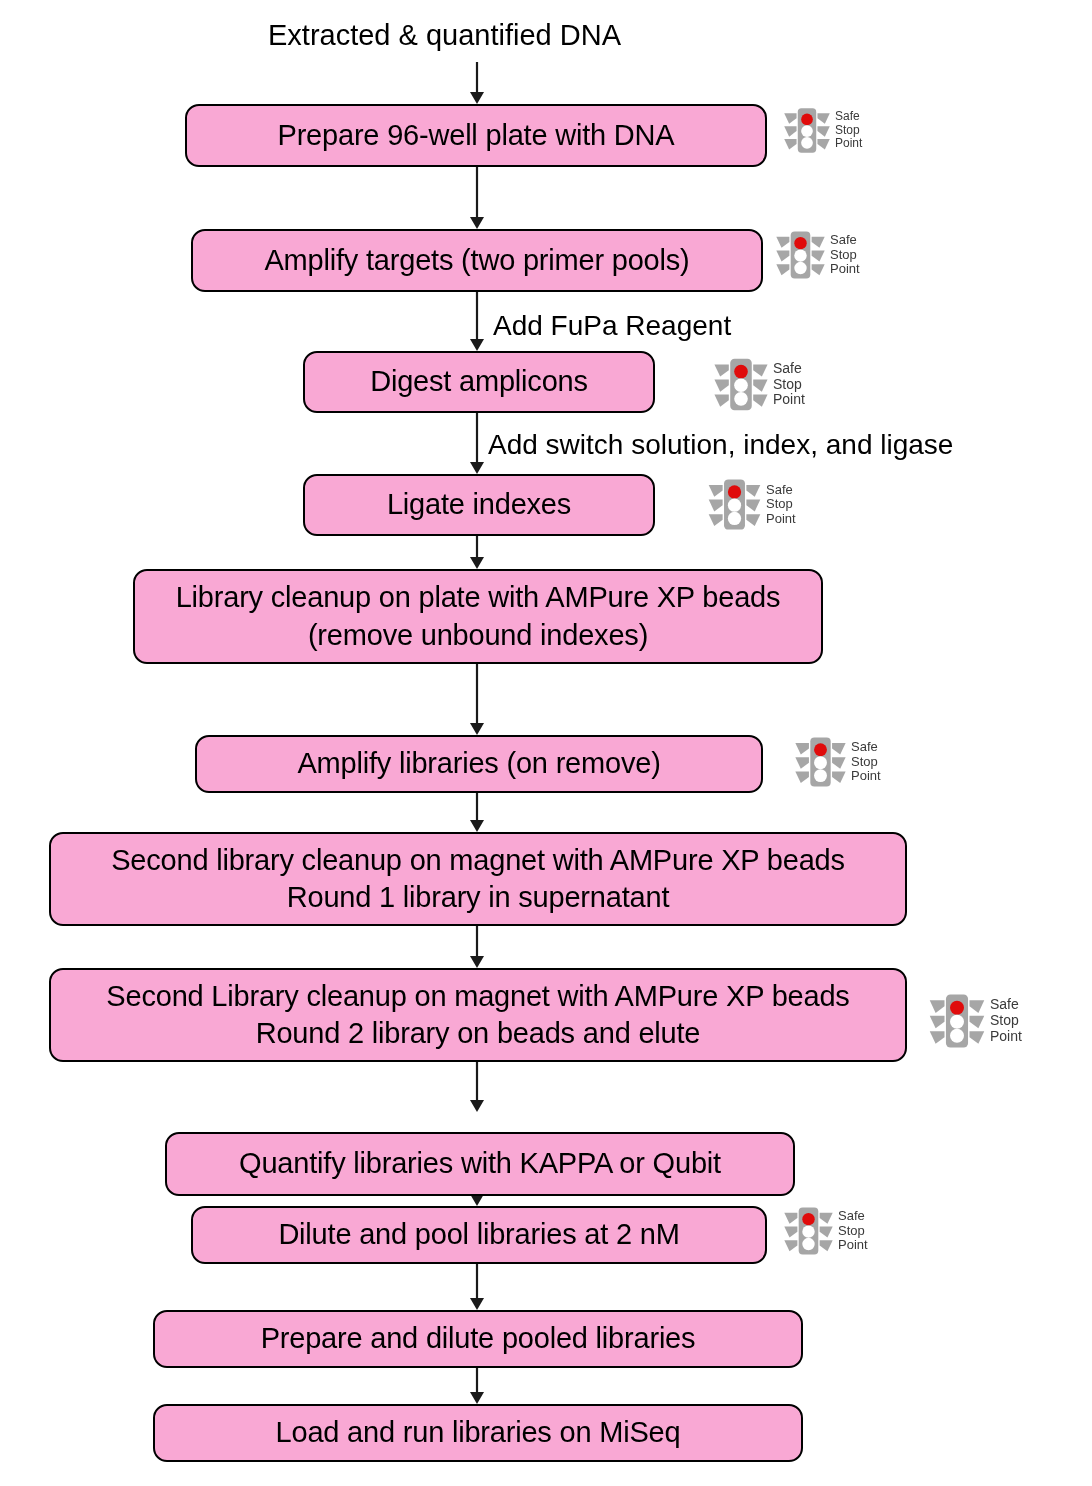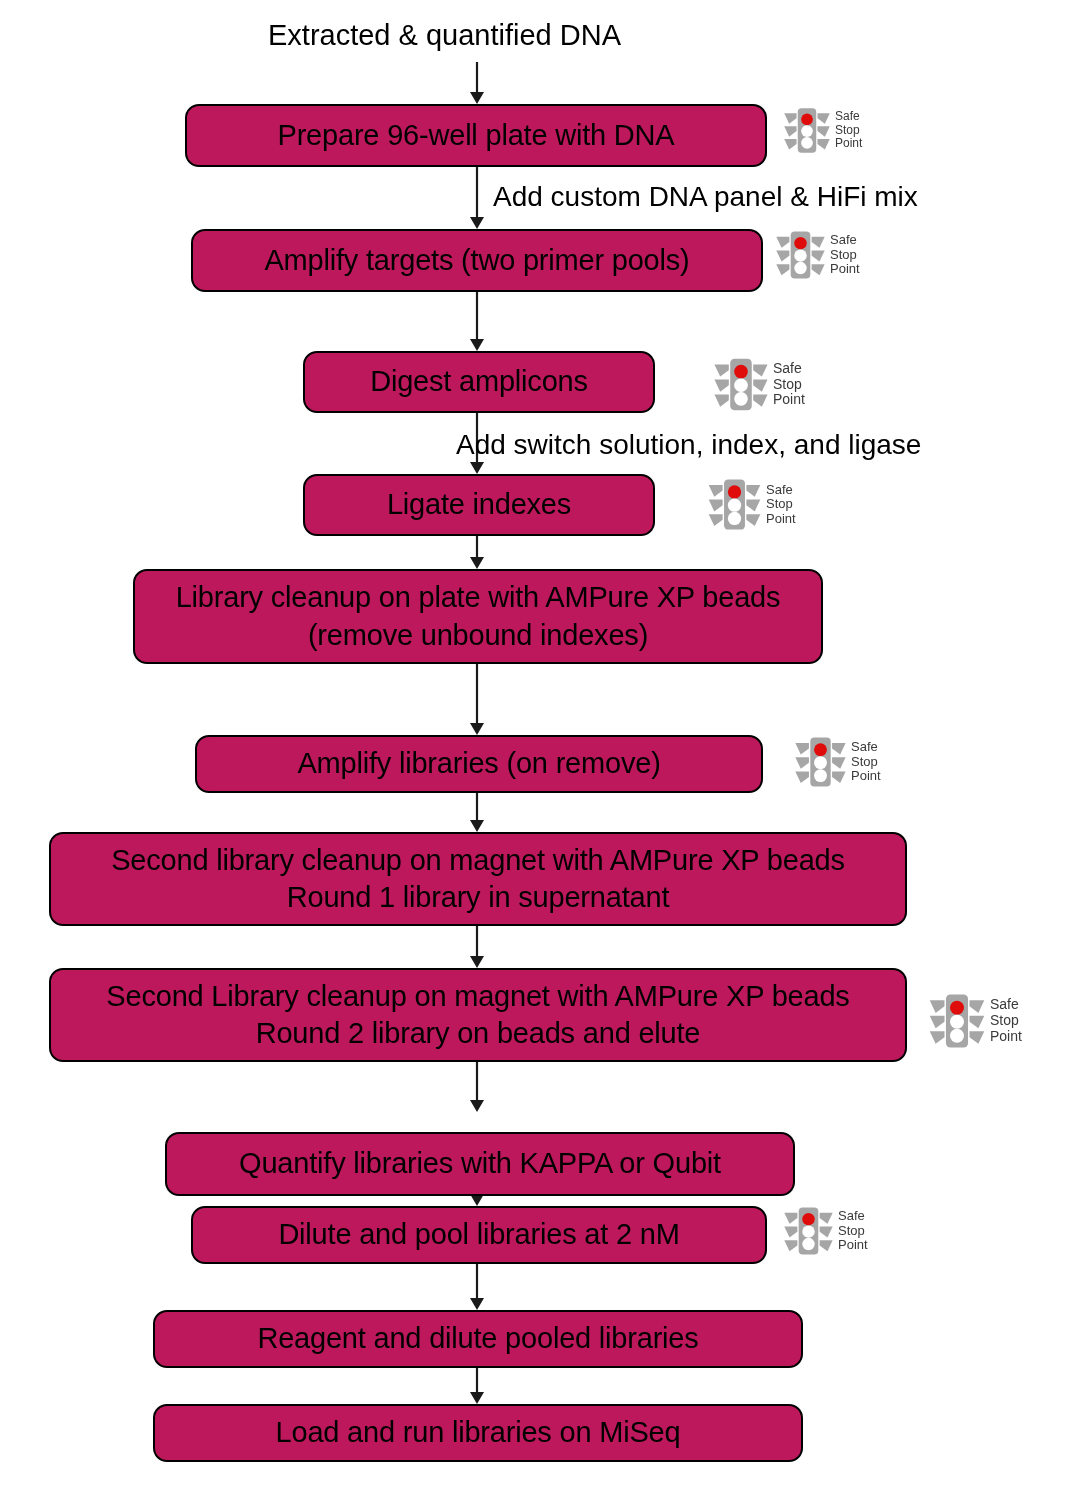--- a/index.html
+++ b/index.html
@@ -18,21 +18,21 @@
     background: #ffffff;
     overflow: hidden;
   }
 
   
   .node {
     position: absolute;
     box-sizing: border-box;
     border: 2.5px solid #000000;
     border-radius: 14px;
-    background: #be185d;
+    background: #f9a8d4;
     display: flex;
     align-items: center;
     justify-content: center;
     text-align: center;
     font-size: 29px;
     line-height: 1.28;
     letter-spacing: -0.2px;
     color: #000000;
     padding: 0 24px;
   }
@@ -86,30 +86,30 @@
 <div id="canvas">
   <div class="caption" style="left: 268px; top: 18px;">Extracted &amp; quantified DNA</div>
 <svg class="connector" width="30" height="44" style="left: 462px; top: 62px;">
       <line x1="15" y1="0" x2="15" y2="31"></line>
       <polygon points="8,30 22,30 15,42"></polygon>
     </svg>
     <svg class="connector" width="30" height="64" style="left: 462px; top: 167px;">
       <line x1="15" y1="0" x2="15" y2="51"></line>
       <polygon points="8,50 22,50 15,62"></polygon>
     </svg>
-    <div class="edge-label" style="left: 493px; top: 180px;">Add custom DNA panel &amp; HiFi mix</div>
     <svg class="connector" width="30" height="61" style="left: 462px; top: 292px;">
       <line x1="15" y1="0" x2="15" y2="48"></line>
       <polygon points="8,47 22,47 15,59"></polygon>
     </svg>
+    <div class="edge-label" style="left: 493px; top: 309px;">Add FuPa Reagent</div>
     <svg class="connector" width="30" height="63" style="left: 462px; top: 413px;">
       <line x1="15" y1="0" x2="15" y2="50"></line>
       <polygon points="8,49 22,49 15,61"></polygon>
     </svg>
-    <div class="edge-label" style="left: 456px; top: 428px;">Add switch solution, index, and ligase</div>
+    <div class="edge-label" style="left: 488px; top: 428px;">Add switch solution, index, and ligase</div>
     <svg class="connector" width="30" height="35" style="left: 462px; top: 536px;">
       <line x1="15" y1="0" x2="15" y2="22"></line>
       <polygon points="8,21 22,21 15,33"></polygon>
     </svg>
     <svg class="connector" width="30" height="73" style="left: 462px; top: 664px;">
       <line x1="15" y1="0" x2="15" y2="60"></line>
       <polygon points="8,59 22,59 15,71"></polygon>
     </svg>
     <svg class="connector" width="30" height="41" style="left: 462px; top: 793px;">
       <line x1="15" y1="0" x2="15" y2="28"></line>
@@ -292,18 +292,18 @@
         <circle cx="39" cy="39" r="9.5" fill="#ffffff"></circle>
         <circle cx="39" cy="58" r="9.5" fill="#ffffff"></circle>
       </svg>
       <div class="ssp-text" style="font-size: 13px; color: rgb(58, 58, 58);">
         <span>Safe</span>
         <span>Stop</span>
         <span>Point</span>
       </div>
     </div>
     <div class="node" style="left: 153px; top: 1310px; width: 650px; height: 58px;">
-      <span class="node-label">Reagent and dilute pooled libraries</span>
+      <span class="node-label">Prepare and dilute pooled libraries</span>
     </div>
     <div class="node" style="left: 153px; top: 1404px; width: 650px; height: 58px;">
       <span class="node-label">Load and run libraries on MiSeq</span>
     </div>
   </div>
 
 </body></html>

